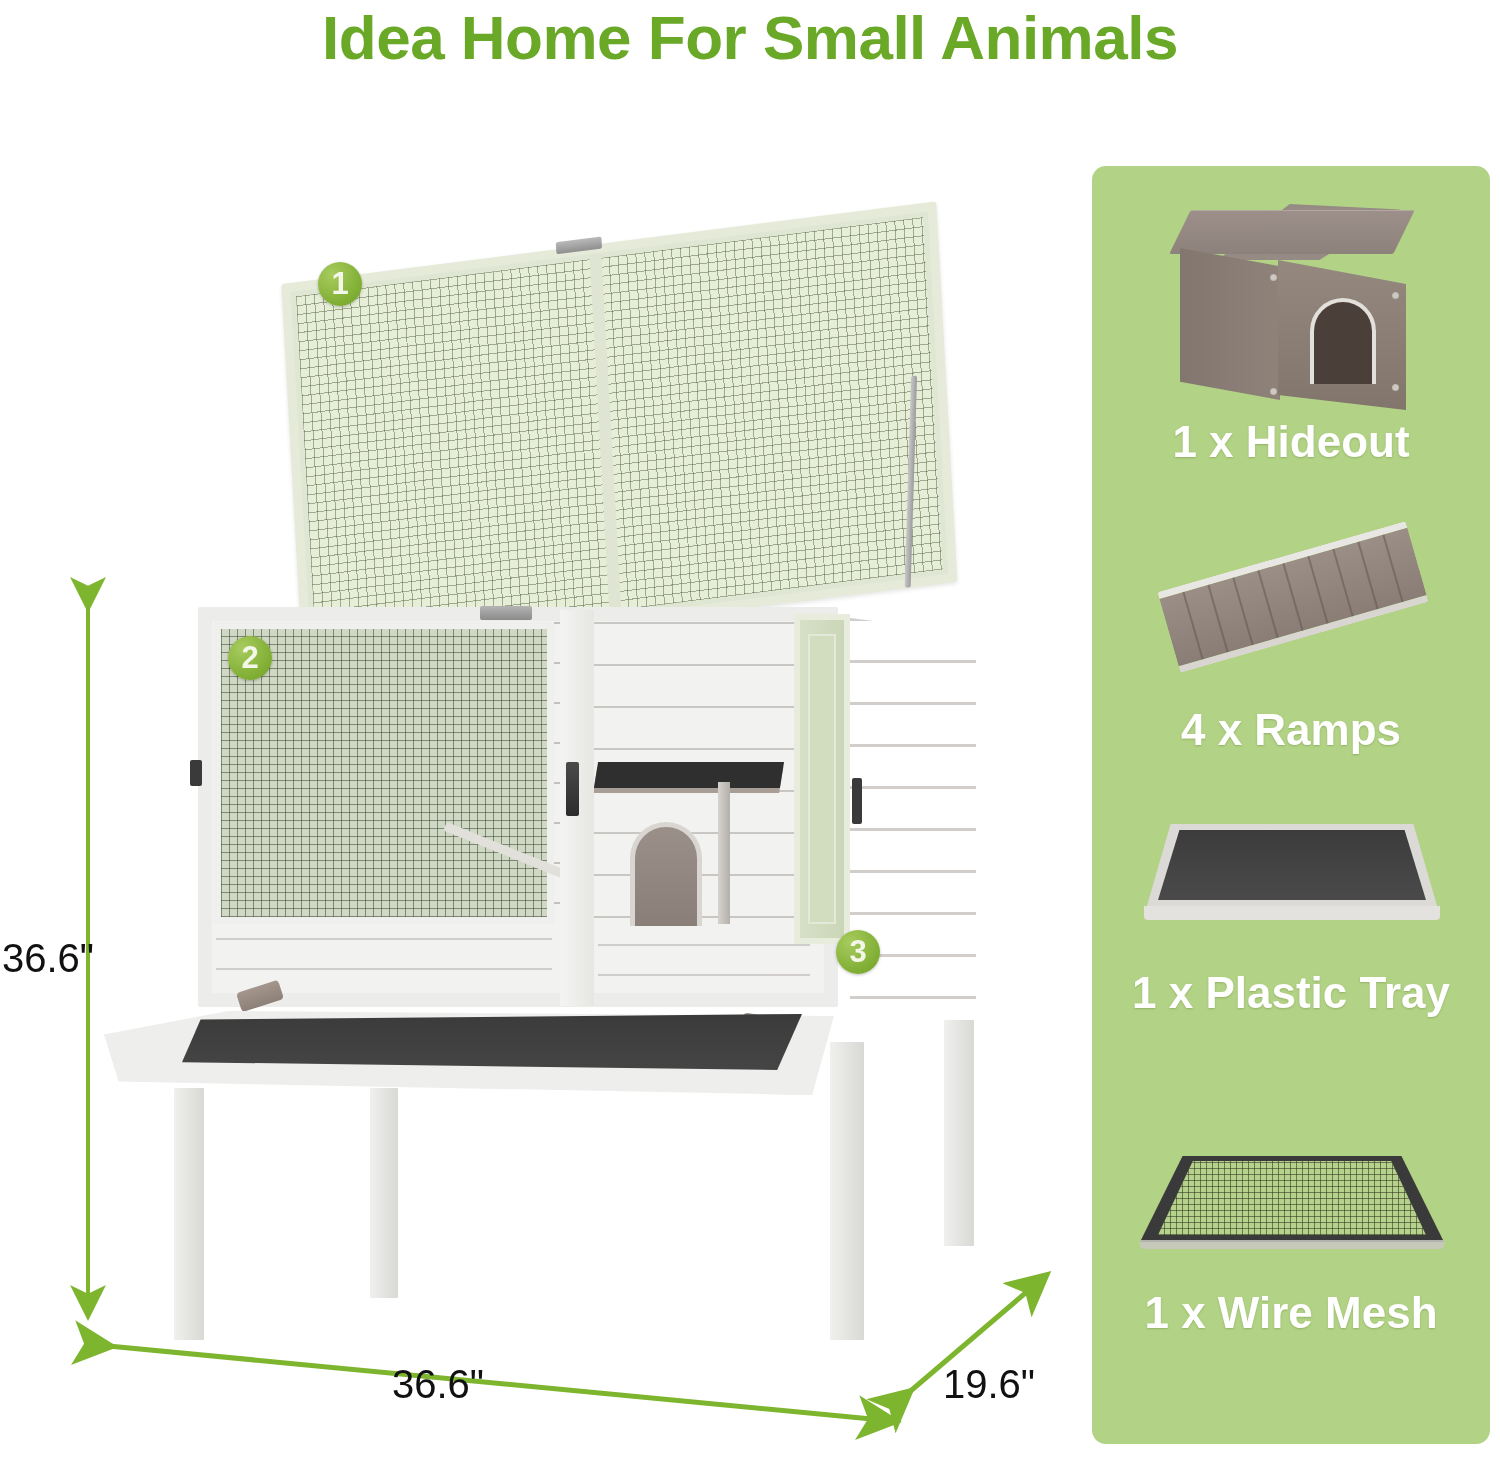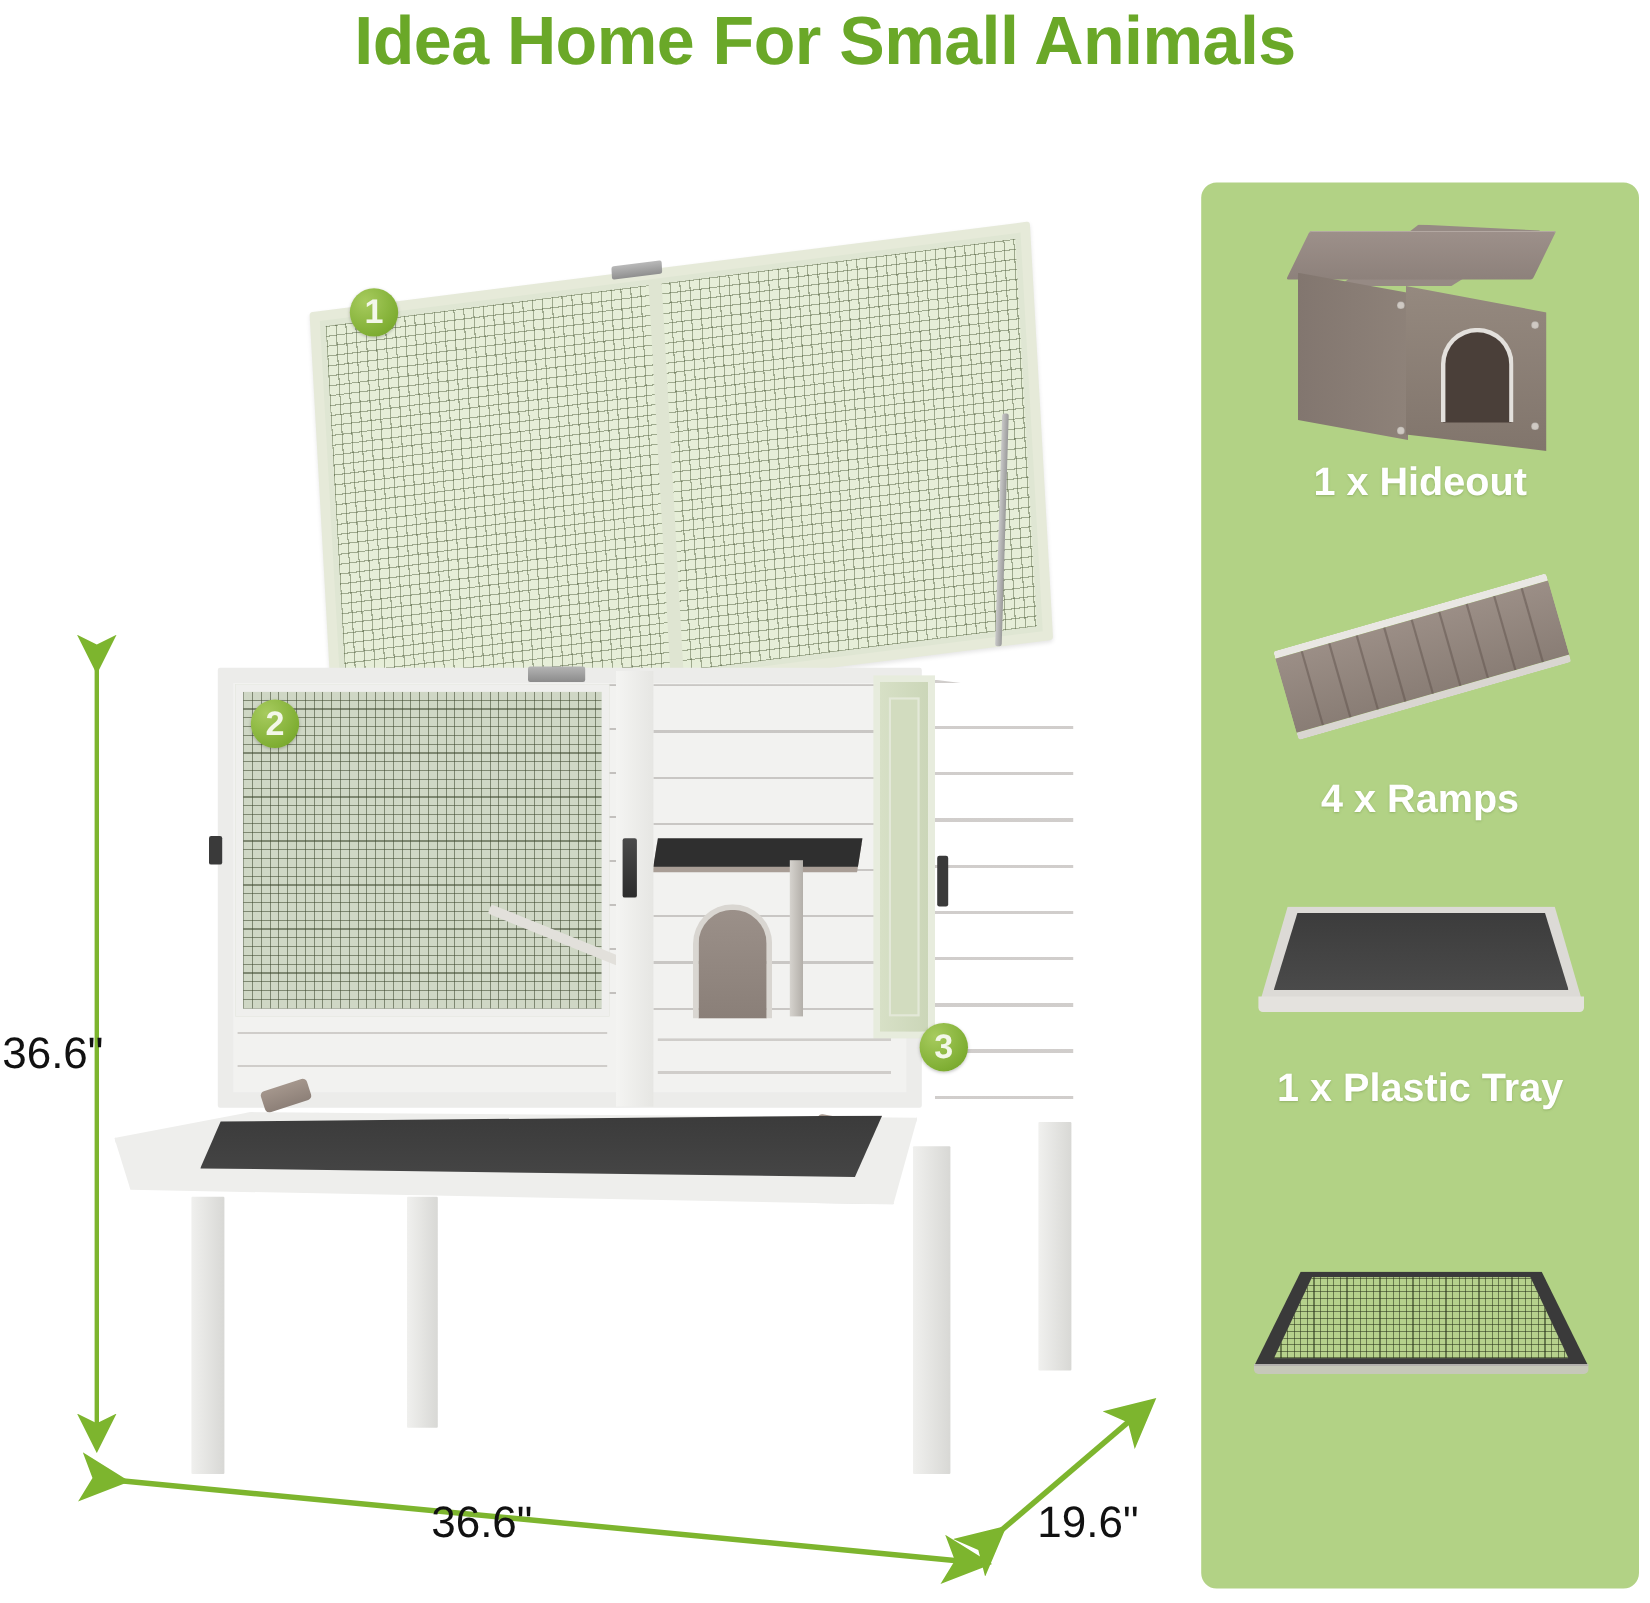--- a/index.html
+++ b/index.html
@@ -43,21 +43,21 @@
     left: 0; width: 398px;
     text-align: center;
   }
   .acc-art {
     position: relative;
     width: 398px;
     margin: 0 auto;
   }
   .acc-label {
     color: #ffffff;
-    font-size: 36px;
+    font-size: 44px;
     font-weight: bold;
     text-shadow: 0 1px 2px rgba(90,120,50,.35);
     white-space: nowrap;
     margin-top: 4px;
   }
 
   
   .hideout { height: 215px; }
   .hideout .top {
     position: absolute; left: 88px; top: 12px;
@@ -504,17 +504,18 @@
       </div>
       <div class="acc-label">1 x Plastic Tray</div>
     </div>
 
     <div class="acc-item" style="top:950px;">
       <div class="acc-art mesh">
         <div class="frame"></div>
         <div class="grid"></div>
         <div class="shadow"></div>
       </div>
+      <div class="acc-label">1 x Wire Mesh</div>
     </div>
 
   </div>
 
 </div>
 
 </body></html>

